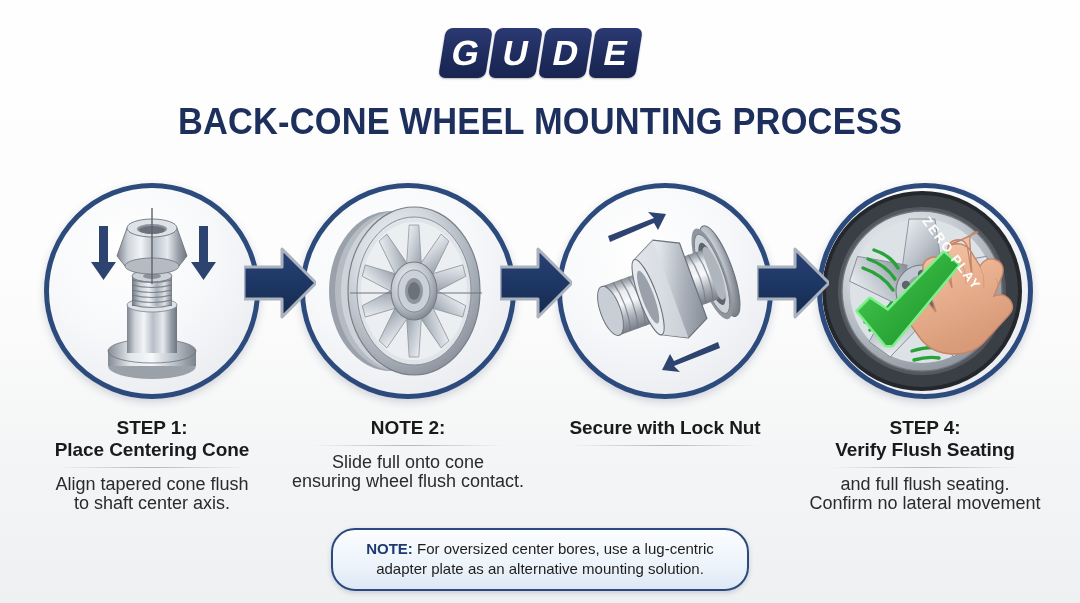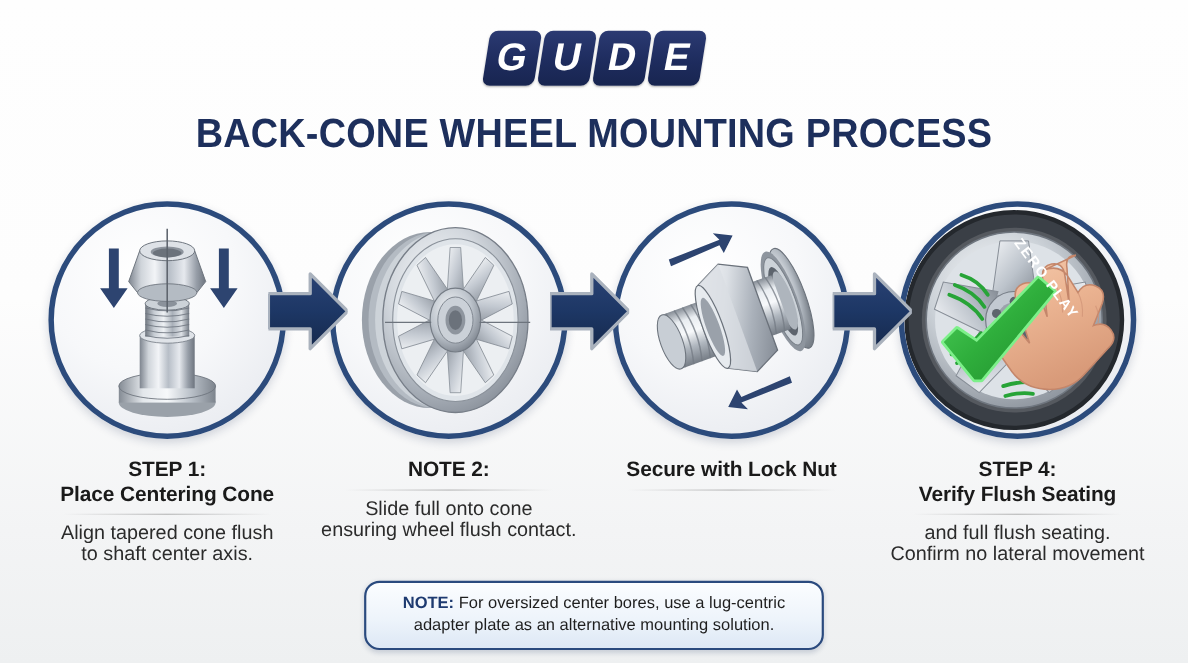--- a/index.html
+++ b/index.html
@@ -142,21 +142,21 @@
   
   .note {
     position: absolute;
     left: 50%;
     transform: translateX(-50%);
     top: 528px;
     width: 418px;
     padding: 9px 16px 10px 16px;
     box-sizing: border-box;
     border: 2px solid #2a4a7e;
-    border-radius: 14px;
+    border-radius: 24px;
     background: linear-gradient(180deg, #fbfdff 0%, #eef4fb 55%, #dde8f5 100%);
     box-shadow: 0 2px 5px rgba(25,50,95,0.18);
     text-align: center;
     color: #1e1e1e;
     font-family: "Liberation Sans", sans-serif;
     font-size: 15px;
     line-height: 20px;
   }
   .note b {
     color: #1d3a70;

